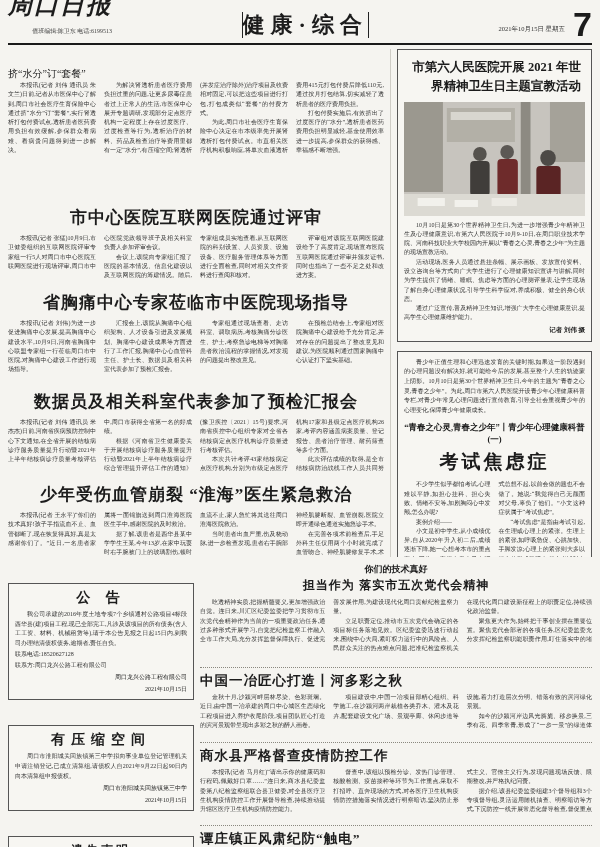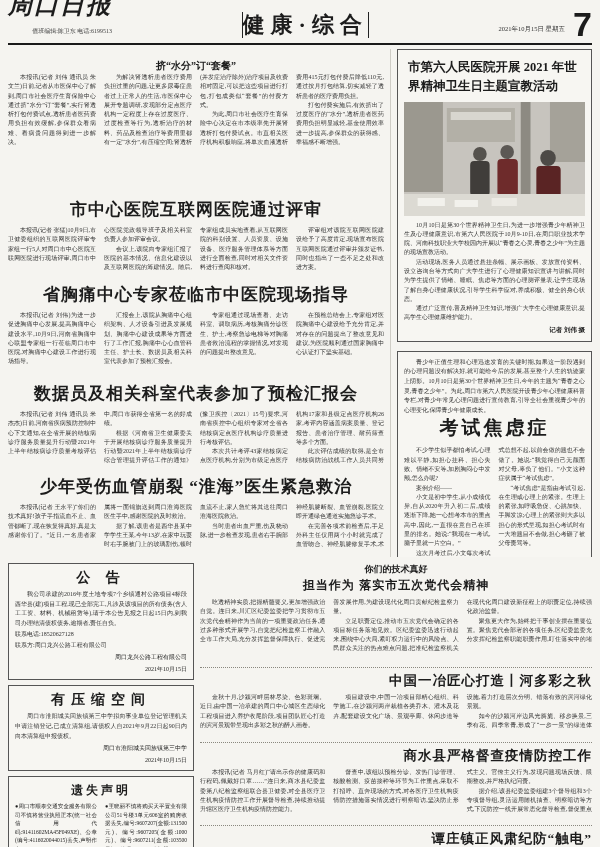--- a/index.html
+++ b/index.html
@@ -18,60 +18,60 @@
   .mast-right { display:flex; align-items:flex-end; gap:8px; }
   .date-line { font-size:6.5px; color:#333; padding-bottom:6px; }
   .page-number { font-size:34px; font-weight:900; font-family:"Liberation Sans",sans-serif; line-height:0.9; }
   .head-rule { height:2px; background:#1a1a1a; margin-top:3px; }
 
   
   .main { display:flex; margin-top:4px; height:508px; overflow:hidden; }
   .left-zone { width:382px; padding-right:6px; }
   .right-zone { flex:1; border-left:1px solid #cfcdc6; padding-left:6px; }
 
-  .kicker { text-align:center; font-size:10px; font-weight:bold; margin-top:10px; }
+  .kicker { text-align:left; font-size:10px; font-weight:normal; margin-top:18px; }
   .headline-xl { text-align:center; font-size:27px; font-weight:900; font-family:"Liberation Sans",sans-serif; letter-spacing:1px; margin:2px 0 6px 0; }
   .headline-md { text-align:center; font-size:17px; font-weight:bold; letter-spacing:1px; margin:7px 0 5px 0; }
   .body-cols { column-gap:8px; text-align:justify; font-size:6px; line-height:1.55; color:#333; overflow:hidden; }
   .col4 { column-count:4; }
   .col3 { column-count:3; }
   .col2 { column-count:2; }
   .body-cols p { text-indent:2em; }
   .h118{height:118px}.h50{height:50px}.h64{height:64px}.h58{height:58px}.h54{height:54px}
 
   
   .news-box { border:1px solid #555; padding:6px; background:#f7f6f2; }
-  .photo-title { text-align:left; font-size:12.5px; font-weight:bold; line-height:1.5; margin:2px 4px 6px 4px; }
+  .photo-title { text-align:right; font-size:12.5px; font-weight:bold; line-height:1.5; margin:2px 4px 6px 4px; }
   .photo-frame { width:100%; height:114px; background:#c9c6c0; overflow:hidden; }
   .caption { font-size:6px; line-height:1.55; text-align:justify; margin-top:5px; color:#333; }
   .caption p { text-indent:2em; }
   .credit { text-align:right; font-size:6.5px; font-weight:bold; margin-top:3px; }
   .sci-box { border:1px solid #555; padding:6px; margin-top:9px; background:#f7f6f2; }
   .sci-intro { font-size:6px; line-height:1.6; text-align:justify; color:#333; }
   .sci-intro p { text-indent:2em; }
   .series-line { text-align:center; font-size:8.5px; font-weight:bold; margin:7px 0 3px 0; }
   .sci-title { text-align:center; font-size:19px; font-weight:900; letter-spacing:3px; margin-bottom:5px; }
   .sci-body { height:128px; }
 
   
   .bottom { display:flex; margin-top:6px; height:300px; overflow:hidden; }
   .notices { width:186px; display:flex; flex-direction:column; gap:5px; }
-  .notice-box { border:1px solid #555; padding:5px 6px; background:#f7f6f2; }
+  .notice-box { border:1px solid #555; padding:5px 6px; background:#f7f6f2;margin-top:20px; }
   .notice-title { text-align:center; font-size:14px; font-weight:900; letter-spacing:6px; margin-bottom:3px; }
   .notice-body { font-size:6px; line-height:1.6; text-align:justify; color:#333; }
   .notice-body p { text-indent:2em; }
   .notice-line { font-size:6px; color:#333; margin-top:2px; }
   .notice-sign { text-align:right; font-size:6px; margin-top:3px; }
   .loss-list { column-count:2; column-gap:8px; font-size:5.5px; line-height:1.55; list-style:none; text-align:justify; }
   .loss-list li { margin-bottom:2px; break-inside:avoid; }
 
   .bottom-articles { flex:1; padding-left:6px; }
   .b-kicker { text-align:center; font-size:9px; font-weight:bold; }
   .b-title-lg { text-align:center; font-size:12px; font-weight:900; font-family:"Liberation Sans",sans-serif; letter-spacing:1px; margin:1px 0 4px 0; }
-  .b-title { text-align:right; font-size:13.5px; font-weight:bold; letter-spacing:1px; margin:3px 0 3px 0; }
+  .b-title { text-align:left; font-size:13.5px; font-weight:bold; letter-spacing:1px; margin:3px 0 3px 0; }
   .dotted-sep { border-top:1px dotted #8a887f; margin:5px 0 4px 0; }
   .hb64{height:64px}.hb44{height:44px}.hb52{height:52px}
 </style>
 </head>
 <body>
 
 <div class="page">
 
   <header class="masthead">
     <div class="mast-left">
@@ -180,20 +180,21 @@
             <p>通过广泛宣传,普及精神卫生知识,增强广大学生心理健康意识,提高学生心理健康维护能力。</p>
           </div>
         <div class="credit">记者 刘伟 摄</div>
       </section>
 
       <section class="sci-box">
         <div class="sci-intro">
 
         <p>青少年正值生理和心理迅速发育的关键时期,如果这一阶段遇到的心理问题没有解决好,就可能给今后的发展,甚至整个人生的轨迹蒙上阴影。10月10日是第30个世界精神卫生日,今年的主题为“青春之心灵,青春之少年”。为此,周口市第六人民医院开设青少年心理健康科普专栏,对青少年常见心理问题进行宣传教育,引导全社会重视青少年的心理变化,保障青少年健康成长。</p>
           </div>
+        <div class="series-line">“青春之心灵,青春之少年”丨青少年心理健康科普(一)</div>
         <h3 class="sci-title">考试焦虑症</h3>
         <div class="body-cols col2 sci-body">
 
         <p>不少学生似乎都怕考试,心理难以平静,如担心挂科、担心失败、情绪不安等,加剧胸闷心中发颤,怎么办呢?</p>
             <p>案例介绍——</p>
             <p>小文是初中学生,从小成绩优异,自从2020年升入初二后,成绩逐渐下降,她一心想考本市的重点高中,因此,一直很在意自己在班里的排名。她说:“我现在一考试,脑子里就一片空白。”</p>
             <p>这次月考过后,小文每次考试时,脑子里就一片空白,数理化公式总想不起,以前会做的题也不会做了。她说:“我觉得自己无颜面对父母,辜负了他们。”小文这种症状属于“考试焦虑”。</p>
             <p>“考试焦虑”是指由考试引起,在生理或心理上的紧张。生理上的紧张,如呼吸急促、心跳加快、手脚发凉;心理上的紧张则大多以担心的形式呈现,如担心考试时有一大堆题目不会做,担心考砸了被父母责骂等。</p>
           </div>
       </section>

